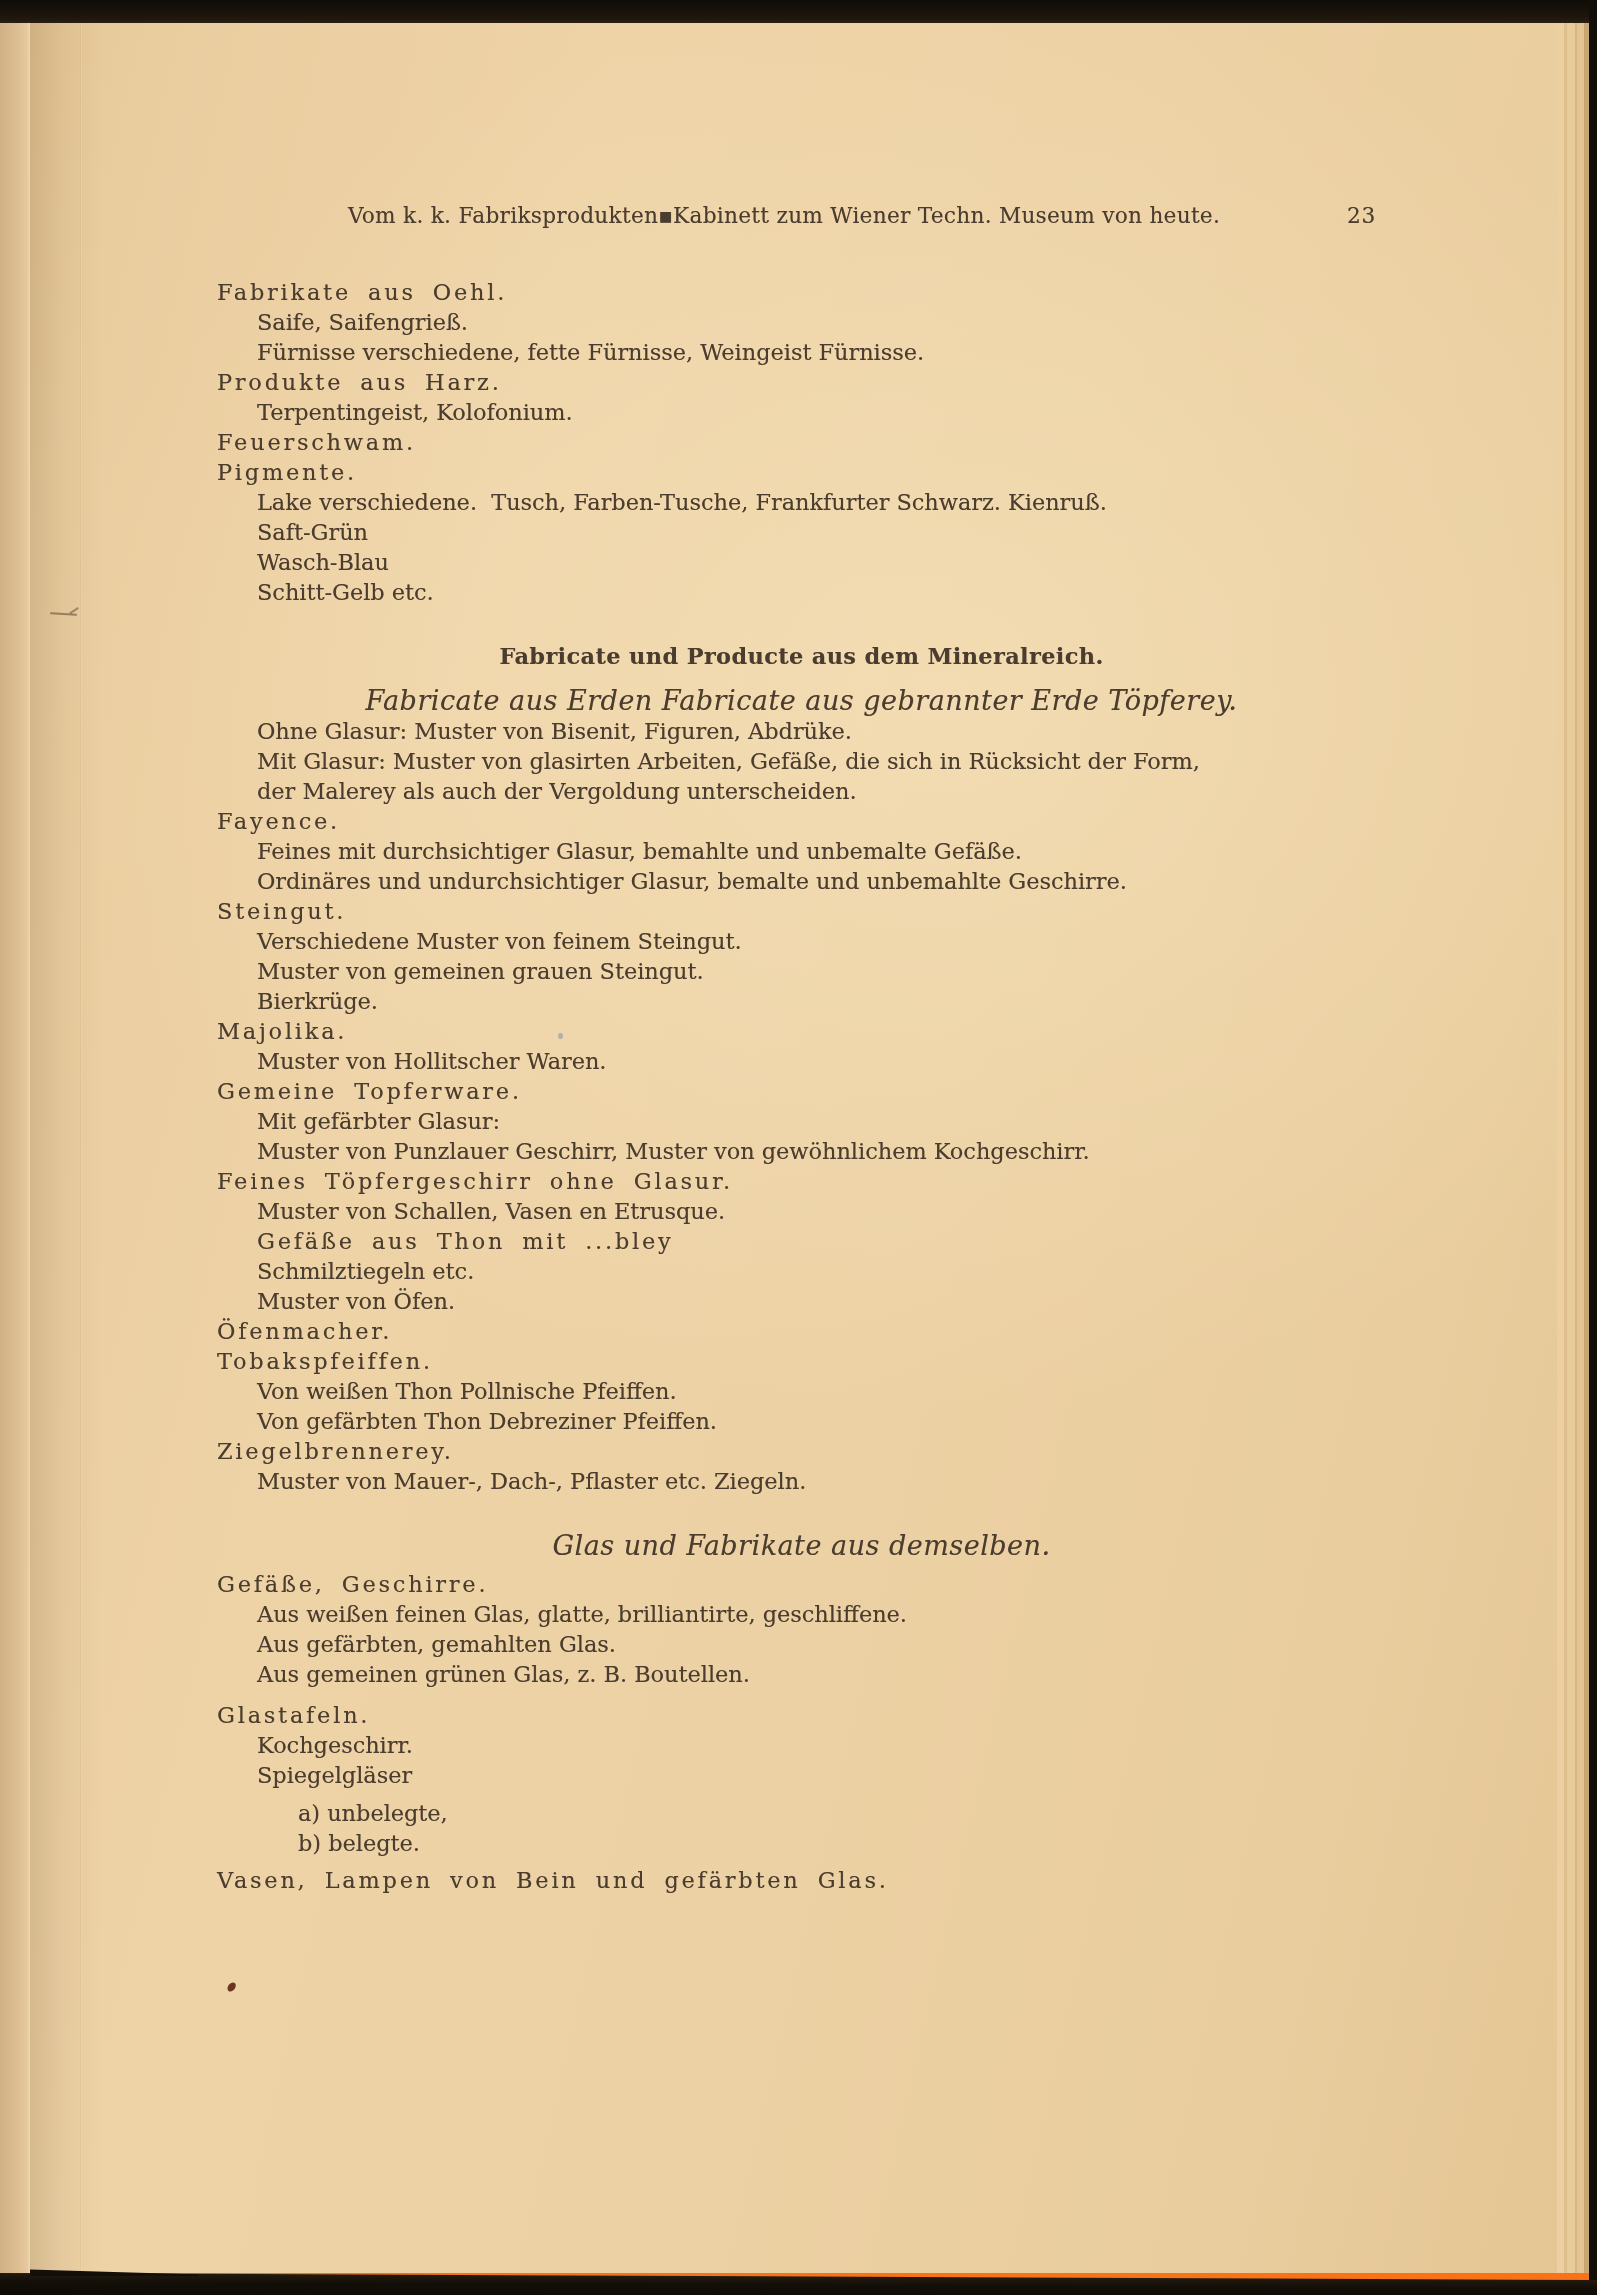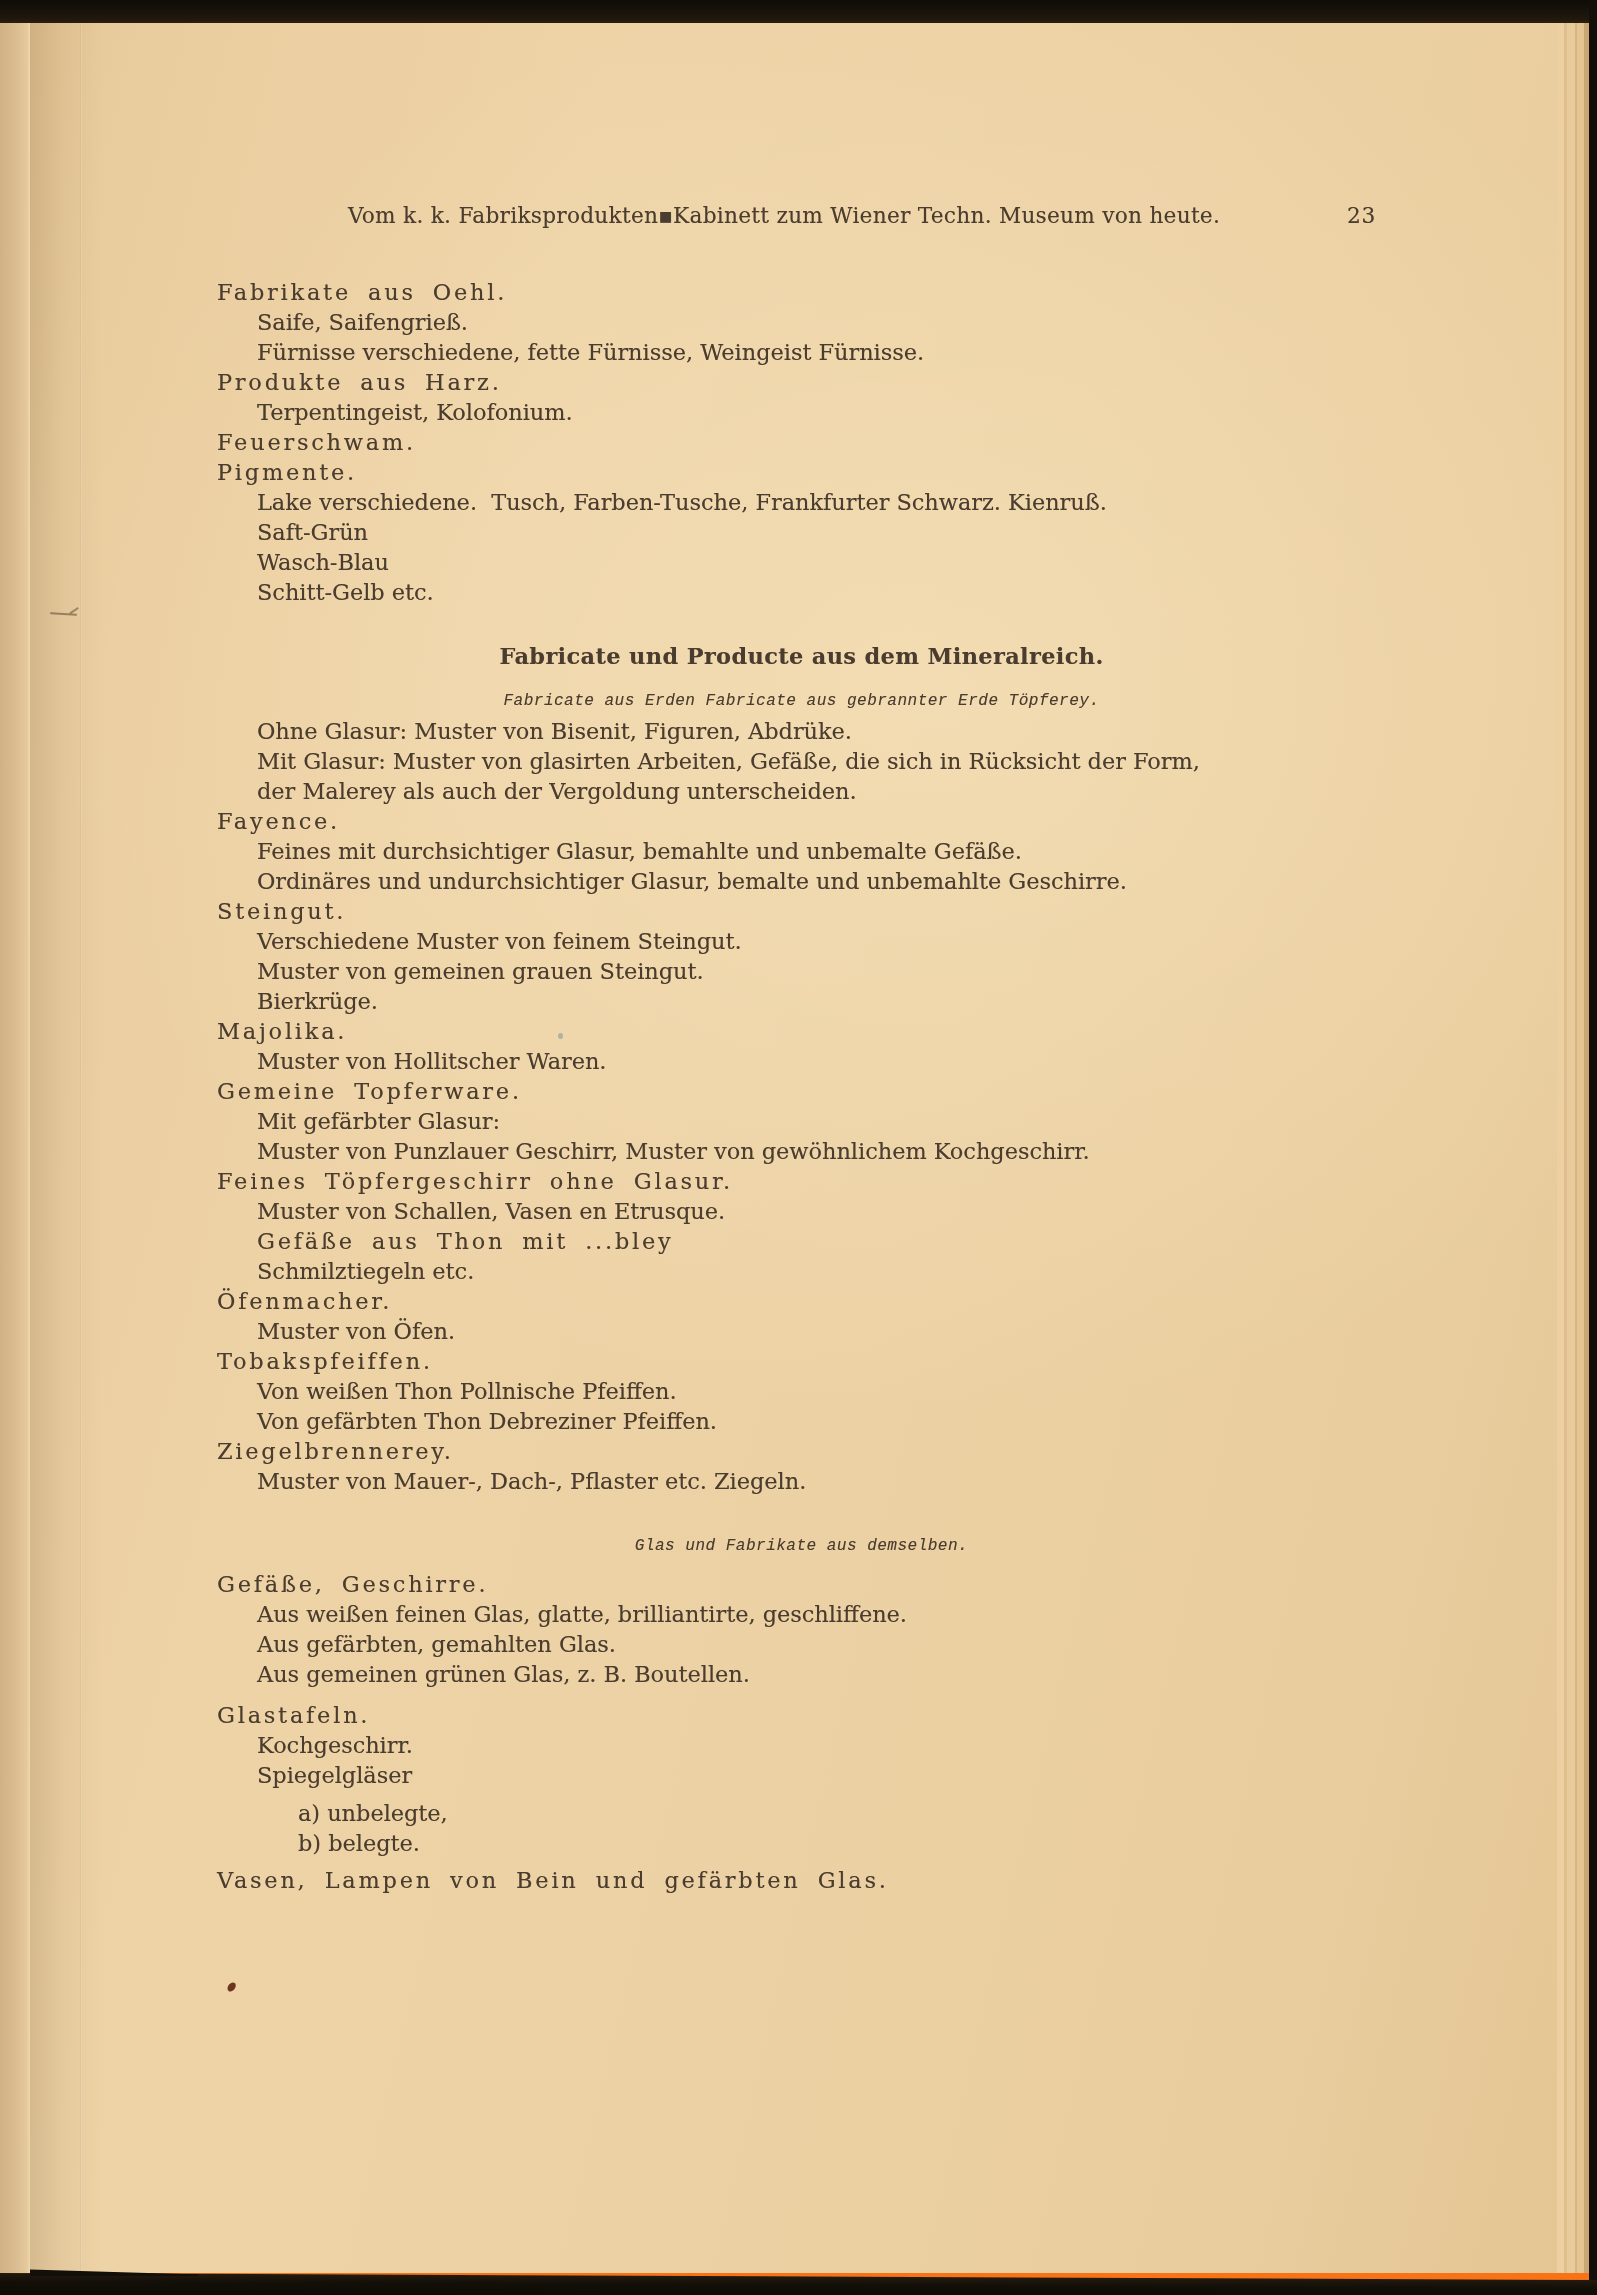--- a/index.html
+++ b/index.html
@@ -87,21 +87,21 @@
   }
   .body-lines{position:absolute;left:0;top:247px;width:1332px;}
   .line{font-size:22.4px;line-height:30px;white-space:pre;}
   .lv0{margin-left:217px;}
   .lv1{margin-left:257px;}
   .lv2{margin-left:298px;}
   .spaced{letter-spacing:2.8px;word-spacing:7.2px;}
   .bold-center{margin-left:217px;width:1169px;text-align:center;
     font-weight:bold;letter-spacing:0.4px;}
   .italic-center{margin-left:217px;width:1169px;text-align:center;
-    font-style:italic;font-size:16px;letter-spacing:0.5px;font-family:Liberation Mono, monospace;}
+    font-style:italic;font-size:27px;letter-spacing:0.5px;}
 </style>
 </head>
 <body>
 
 <div class="canvas">
 
   <div class="under-page"></div>
 
   <div class="page">
     <div class="left-shade"></div>
@@ -147,22 +147,22 @@
         <div class="line lv1">Bierkrüge.</div>
         <div class="line lv0 spaced">Majolika.</div>
         <div class="line lv1">Muster von Hollitscher Waren.</div>
         <div class="line lv0 spaced">Gemeine Topferware.</div>
         <div class="line lv1">Mit gefärbter Glasur:</div>
         <div class="line lv1">Muster von Punzlauer Geschirr, Muster von gewöhnlichem Kochgeschirr.</div>
         <div class="line lv0 spaced">Feines Töpfergeschirr ohne Glasur.</div>
         <div class="line lv1">Muster von Schallen, Vasen en Etrusque.</div>
         <div class="line lv1 spaced">Gefäße aus Thon mit ...bley</div>
         <div class="line lv1">Schmilztiegeln etc.</div>
+        <div class="line lv1">Muster von Öfen.</div>
         <div class="line lv0 spaced">Öfenmacher.</div>
-        <div class="line lv1">Muster von Öfen.</div>
         <div class="line lv0 spaced">Tobakspfeiffen.</div>
         <div class="line lv1">Von weißen Thon Pollnische Pfeiffen.</div>
         <div class="line lv1">Von gefärbten Thon Debreziner Pfeiffen.</div>
         <div class="line lv0 spaced">Ziegelbrennerey.</div>
         <div class="line lv1">Muster von Mauer-, Dach-, Pflaster etc. Ziegeln.</div>
         <div class="line lv0 italic-center" style="margin-top: 35px;">Glas und Fabrikate aus demselben.</div>
         <div class="line lv0 spaced" style="margin-top: 8px;">Gefäße, Geschirre.</div>
         <div class="line lv1">Aus weißen feinen Glas, glatte, brilliantirte, geschliffene.</div>
         <div class="line lv1">Aus gefärbten, gemahlten Glas.</div>
         <div class="line lv1">Aus gemeinen grünen Glas, z. B. Boutellen.</div>

